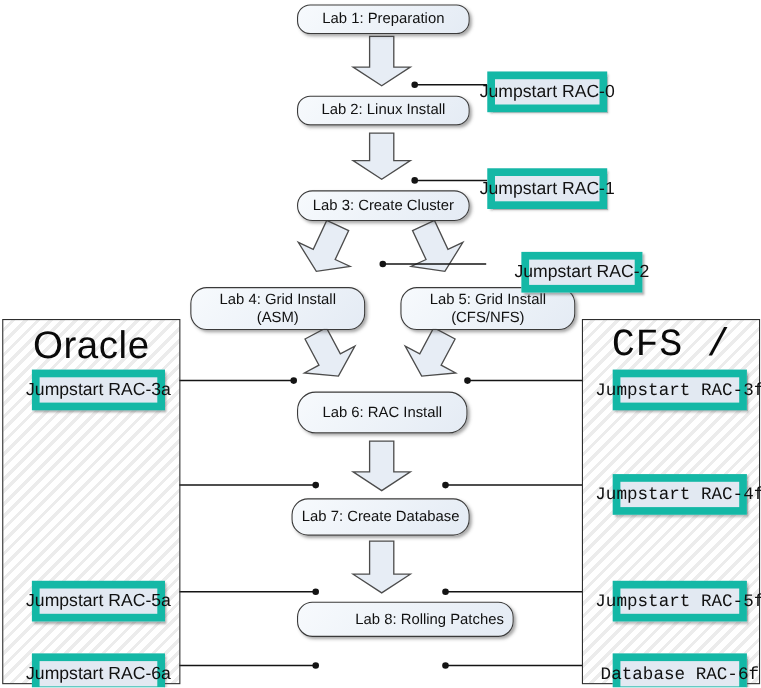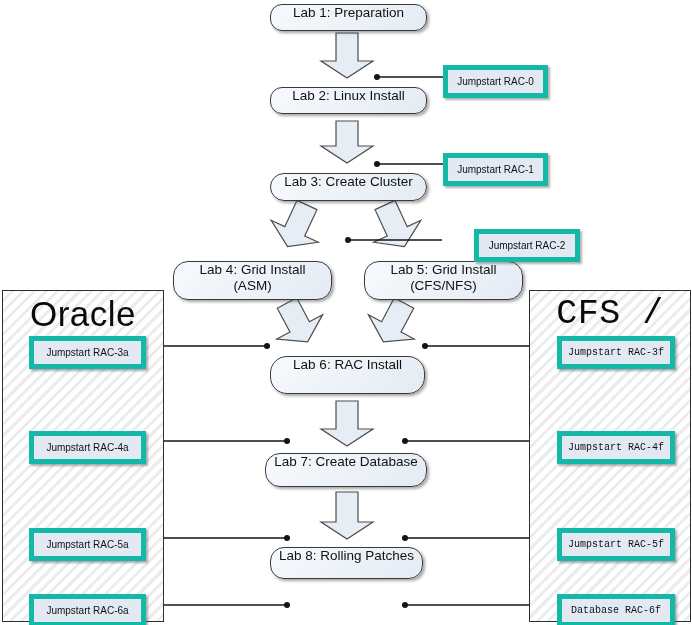--- a/index.html
+++ b/index.html
@@ -6,30 +6,30 @@
   .canvas{
     position:relative;width:692px;height:625px;background:#ffffff;
     font-family:"Liberation Sans", sans-serif;color:#111;overflow:hidden;
   }
   svg.layer{position:absolute;left:0;top:0;z-index:1;}
   .block-arrow{fill:#e7edf5;stroke:#4c4c4c;stroke-width:1.2;stroke-linejoin:miter;}
   .connector{stroke:#141414;stroke-width:1.4;}
   .dot{fill:#141414;}
   .lab-pill{
     position:absolute;z-index:3;display:flex;flex-direction:column;
-    align-items:center;text-align:center;
+    align-items:center;justify-content:center;text-align:center;
     background:linear-gradient(135deg,#f7fafd 0%,#e4ebf4 100%);
     border:1px solid #3a3a3a;box-shadow:2px 2px 3px rgba(60,60,60,0.45);
     font-size:13.5px;line-height:1.2;
   }
   .jumpstart{
     position:absolute;z-index:3;display:flex;align-items:center;justify-content:center;
-    background:#e2e9f2;border:5px solid #14b8a6;
+    background:#e2e9f2;border:7px solid #14b8a6;
     box-shadow:2px 2px 2px rgba(80,80,80,0.45);
-    font-size:10px;white-space:nowrap;
+    font-size:16px;white-space:nowrap;
   }
   .panel{
     position:absolute;z-index:2;width:160px;height:330px;top:290px;
     border:1px solid #2e2e2e;
     background:repeating-linear-gradient(135deg,#ffffff 0px,#ffffff 5px,#ececec 5px,#ececec 8px);
   }
   .panel-title{
     position:absolute;top:3px;left:0;width:100%;text-align:center;
     font-size:35px;letter-spacing:0.5px;color:#0a0a0a;
   }
@@ -82,21 +82,20 @@
     <line class="connector" x1="135" y1="605" x2="287" y2="605"></line>
     <circle class="dot" cx="287" cy="605" r="3"></circle>
 
     <line class="connector" x1="405" y1="605" x2="556" y2="605"></line>
     <circle class="dot" cx="405" cy="605" r="3"></circle>
   </svg>
 
   <div class="panel" style="left:2px;">
     <div class="panel-title">Oracle ASM</div>
     <div class="jumpstart" style="left:26px;top:45px;width:107px;height:23px;">Jumpstart RAC-3a</div>
-    <div class="jumpstart" style="left:26px;top:140px;width:107px;height:23px;">Jumpstart RAC-4a</div>
     <div class="jumpstart" style="left:26px;top:237px;width:107px;height:23px;">Jumpstart RAC-5a</div>
     <div class="jumpstart" style="left:26px;top:303px;width:107px;height:23px;">Jumpstart RAC-6a</div>
   </div>
 
   <div class="panel" style="left:529px;font-family:Liberation Mono, monospace;">
     <div class="panel-title">CFS / NFS</div>
     <div class="jumpstart" style="left:27px;top:45px;width:108px;height:23px;">Jumpstart RAC-3f</div>
     <div class="jumpstart" style="left:27px;top:140px;width:108px;height:23px;">Jumpstart RAC-4f</div>
     <div class="jumpstart" style="left:27px;top:237px;width:108px;height:23px;">Jumpstart RAC-5f</div>
     <div class="jumpstart" style="left:27px;top:303px;width:108px;height:23px;">Database RAC-6f</div>
@@ -125,21 +124,21 @@
   </div>
 
   <div class="lab-pill" style="left:270px;top:356px;width:153px;height:36px;border-radius:17px;">
     <span>Lab 6: RAC Install</span>
   </div>
 
   <div class="lab-pill" style="left:265px;top:453px;width:160px;height:32px;border-radius:15px;">
     <span>Lab 7: Create Database</span>
   </div>
 
-  <div class="lab-pill" style="left:270px;top:547px;width:151px;height:30px;border-radius:14px;">
+  <div class="lab-pill" style="left:270px;top:547px;width:151px;height:30px;border-radius:14px;padding-left:44px;">
     <span>Lab 8: Rolling Patches</span>
   </div>
 
   <div class="jumpstart" style="left:443px;top:65px;width:95px;height:23px;">Jumpstart RAC-0</div>
   <div class="jumpstart" style="left:443px;top:153px;width:95px;height:23px;">Jumpstart RAC-1</div>
   <div class="jumpstart" style="left:442px;top:229px;width:96px;height:23px;margin-left:32px;">Jumpstart RAC-2</div>
 
 </div>
 
 </body></html>

